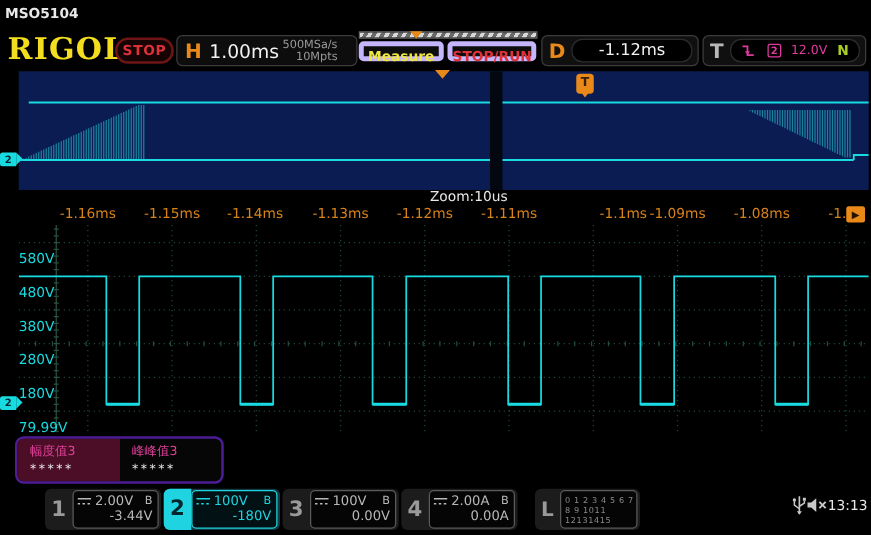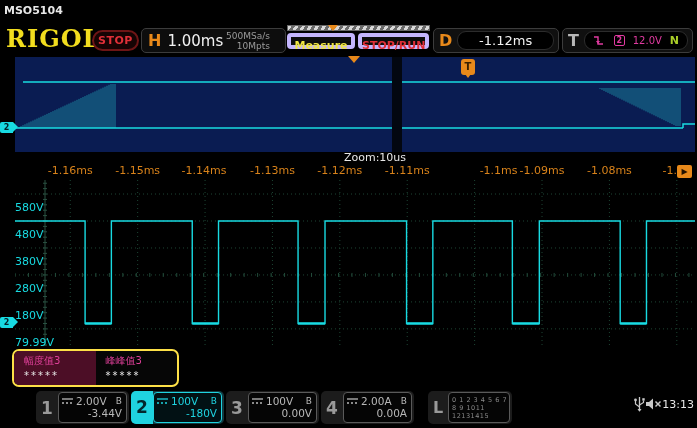--- a/index.html
+++ b/index.html
@@ -53,21 +53,21 @@
   .time-labels { position:absolute; left:0; top:164px; width:568px; height:16px; }
   .time-label { position:absolute; transform:translateX(-50%); color:#d8821a; font-size:11px; white-space:nowrap; }
   .trig-flag { position:absolute; left:677px; top:165px; width:15px; height:13px; background:#e8891a; border-radius:2px; color:#241200; font-size:8px; text-align:center; line-height:13px; }
   .volt-labels { position:absolute; left:0; top:0; width:60px; height:428px; }
   .volt-label { position:absolute; left:15px; transform:translateY(-50%); color:#18dbe2; font-size:11px;margin-top:40px; }
 
   
   .maingrid { position:absolute; left:15px; top:180px; width:680px; height:166px; background:#000; }
 
   
-  .popup { position:absolute; left:12px; top:349px; width:167px; height:38px; background:#060606; border:2px solid #fde047; border-radius:7px; display:flex; overflow:hidden; }
+  .popup { position:absolute; left:12px; top:349px; width:167px; height:38px; background:#060606; border:2px solid #4c1d95; border-radius:7px; display:flex; overflow:hidden; }
   .popup .cell { flex:1; padding:3px 6px 2px 10px; }
   .popup .cell.hl { background:#4c0e26; }
   .popup .mlabel { color:#e0409a; font-size:10px; }
   .popup .mvalue { color:#e8e8e8; font-size:10px; letter-spacing:2px; margin-top:2px; }
 
   
   .bottombar { position:absolute; left:0; top:388px; width:697px; height:40px; background:#000; }
   .chbox { position:absolute; top:3px; width:93px; height:33px; background:#1c1c1c; border-radius:5px; display:flex; align-items:center; }
   .chbox .num { width:22px; text-align:center; font-size:17px; font-weight:bold; color:#9a9a9a; }
   .chbox .inner { width:69px; height:31px; margin:1px 1px 1px 0; background:#050505; border:1px solid #5a5a5a; border-radius:4px; padding:1px 4px 0 3px; color:#b8b8b8; }

